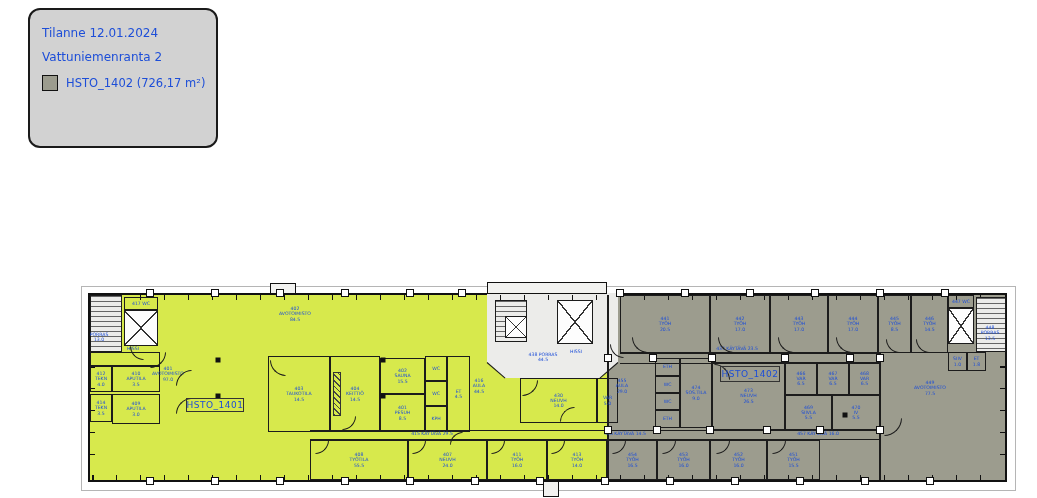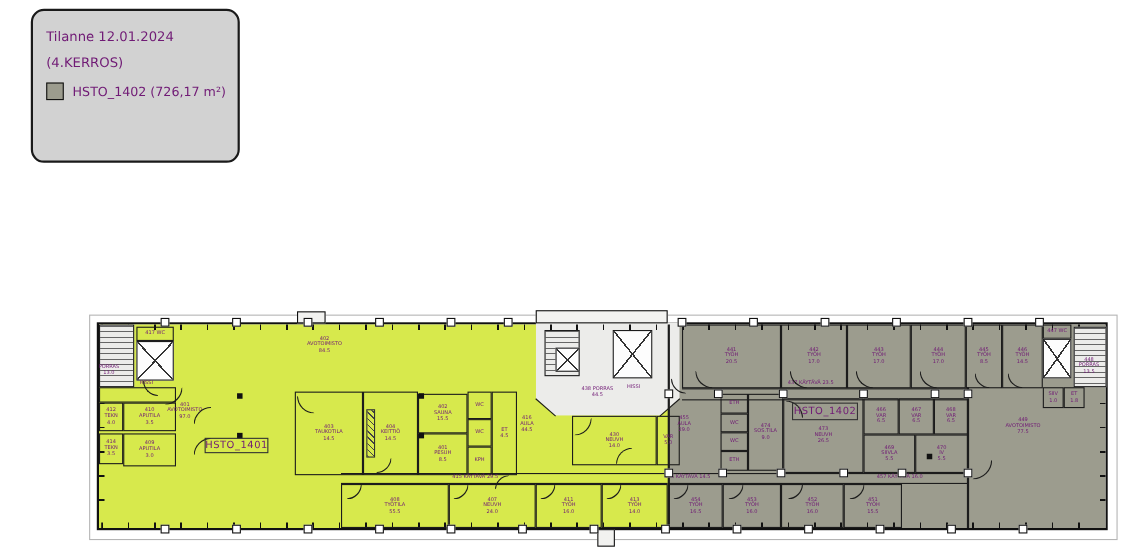--- a/index.html
+++ b/index.html
@@ -1,17 +1,17 @@
 <!DOCTYPE html>
 <html><head>
 <meta charset="utf-8">
 <style>
   html,body{margin:0;padding:0;background:#fff;}
   #canvas{position:relative;width:1037px;height:498px;background:#fff;overflow:hidden;
-          font-family:"DejaVu Sans","Liberation Sans",sans-serif;color:#701a75;}
+          font-family:"DejaVu Sans","Liberation Sans",sans-serif;color:#1d4ed8;}
 
   
   #legend{position:absolute;left:28px;top:8px;width:190px;height:140px;
           background:#d2d2d2;border:2.5px solid #1a1a1a;border-radius:12px;box-sizing:border-box;
           padding:16px 0 0 12px;}
   #legend .tl{font-size:12px;line-height:1.2;}
   #legend .gap{height:10px;}
   .legend-row{display:flex;align-items:center;margin-top:10px;}
   .legend-swatch{width:14px;height:14px;border:1.5px solid #111;margin-right:8px;flex:0 0 auto;}
   .legend-label{font-size:11.5px;}
@@ -58,21 +58,21 @@
          background:repeating-linear-gradient(45deg,#444 0 1px,transparent 1px 4px);}
 </style>
 </head>
 <body>
 
 <div id="canvas">
 
   <div id="legend">
     <div class="tl">Tilanne 12.01.2024</div>
     <div class="gap"></div>
-    <div class="tl">(4.KERROS)</div>
+    <div class="tl">Vattuniemenranta 2</div>
     <div id="legend-items">
         <div class="legend-row">
           <span class="legend-swatch" style="background: rgb(156, 156, 142);"></span>
           <span class="legend-label">HSTO_1402 (726,17 m²)</span>
         </div>
       </div>
   </div>
 
   <div id="outer-outline"></div>
   <div id="building"></div>

